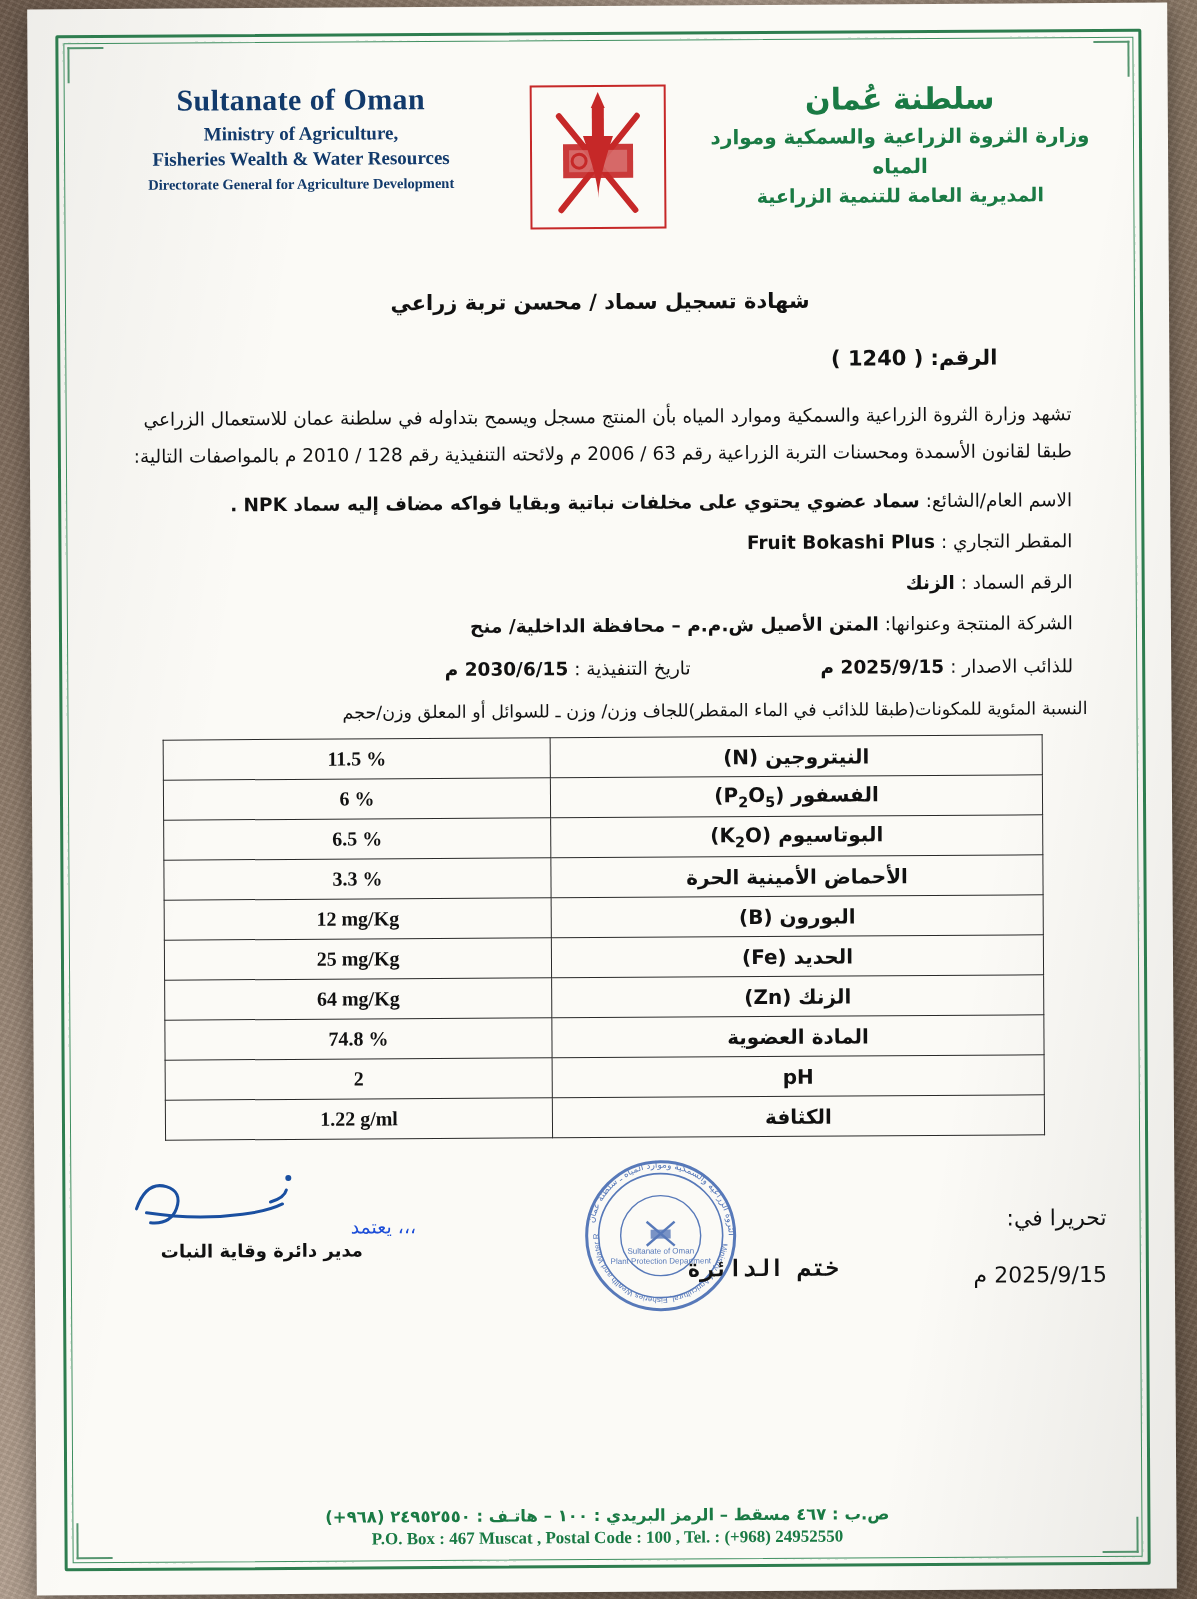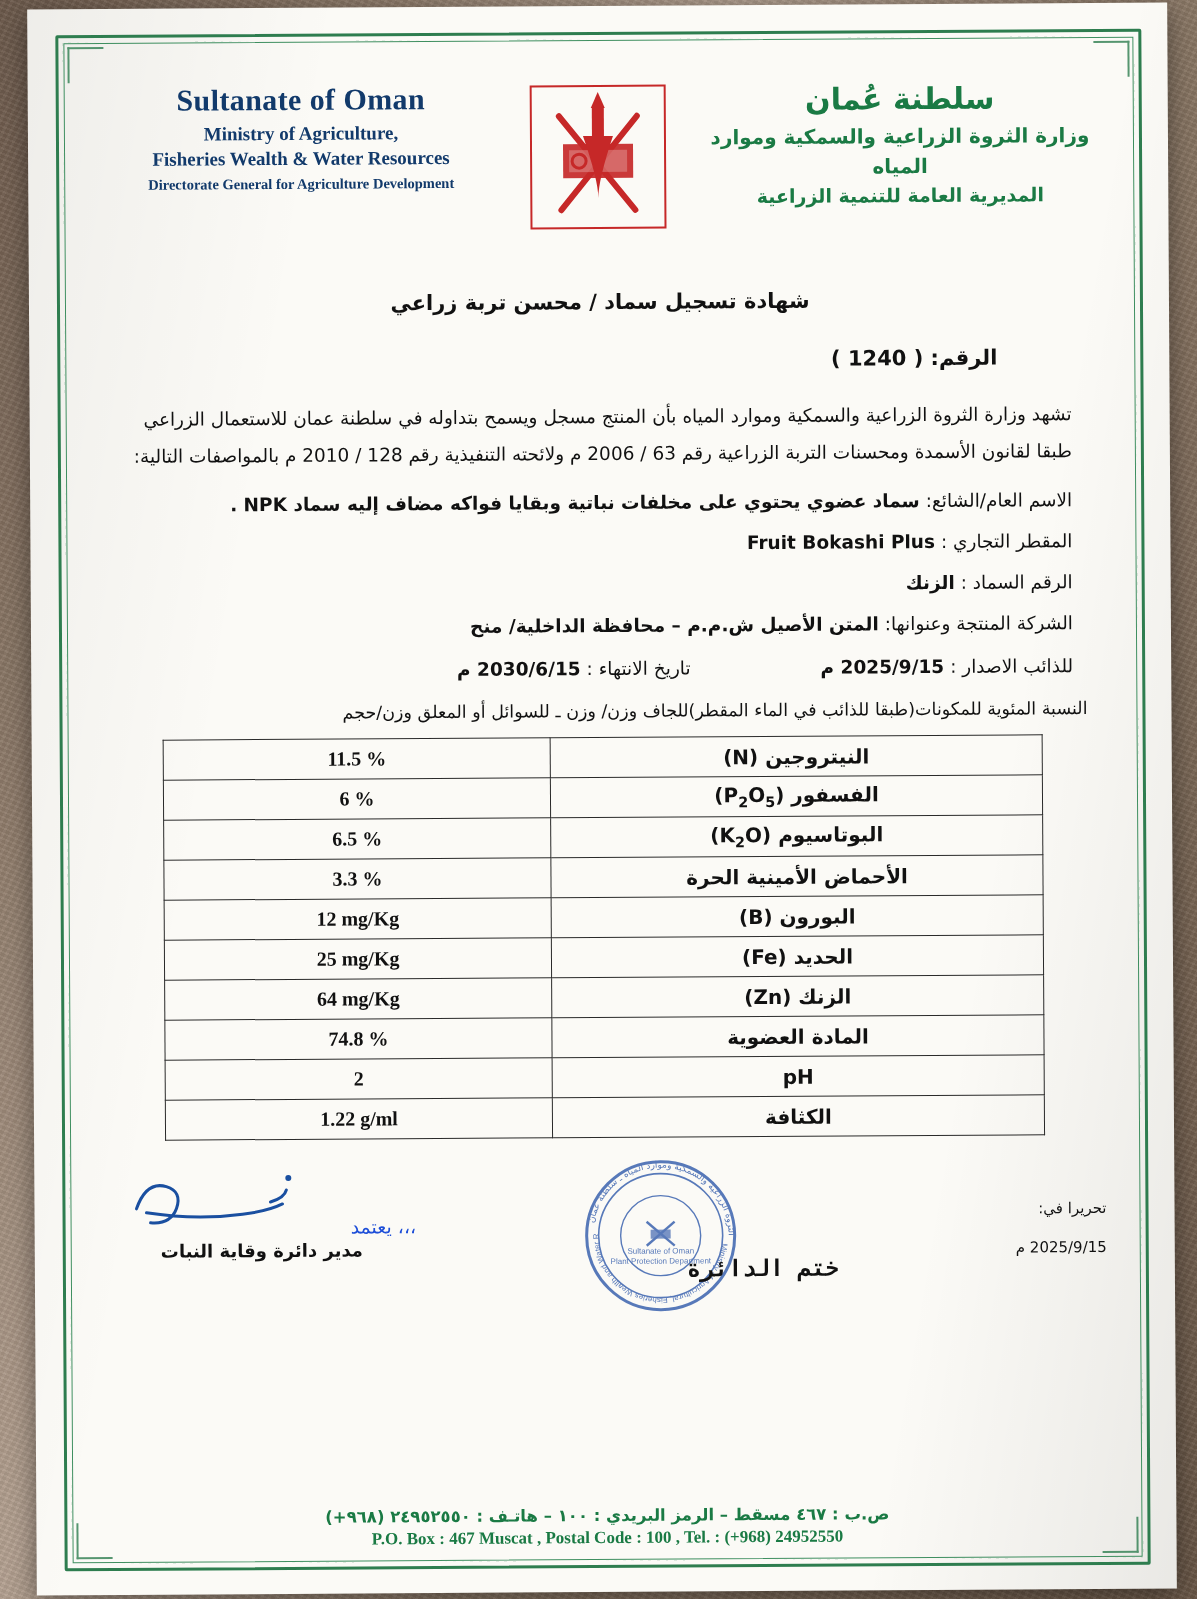--- a/index.html
+++ b/index.html
@@ -285,21 +285,21 @@
     font-family: Liberation Mono, monospace;
     direction: rtl;
   }
   .sign-right {
     position: absolute;
     right: 14px;
     top: 36px;
     text-align: right;
     direction: rtl;
     font-family: "DejaVu Sans", sans-serif;
-    font-size: 15px;
+    font-size: 22px;
     color: #111;
     line-height: 2.6;
   }
 
   
   .contact {
     position: absolute;
     left: 0; right: 0;
     bottom: -6px;
     text-align: center;
@@ -396,21 +396,21 @@
       <span>الشركة المنتجة وعنوانها:</span>
       <span class="val">المتن الأصيل ش.م.م  –  محافظة الداخلية/ منح</span>
     </div>
 
     <div class="dates">
       <div>
         <span>للذائب الاصدار :</span>
         <b>2025/9/15 م</b>
       </div>
       <div>
-        <span>تاريخ الانتهاء :</span>
+        <span>تاريخ التنفيذية :</span>
         <b>2030/6/15 م</b>
       </div>
     </div>
 
     <div class="note">النسبة المئوية للمكونات(طبقا للذائب في الماء المقطر)للجاف وزن/ وزن ـ للسوائل أو المعلق وزن/حجم</div>
 
     <table class="comp">
       <tbody>
         <tr>
           <td class="value">11.5 %</td>

